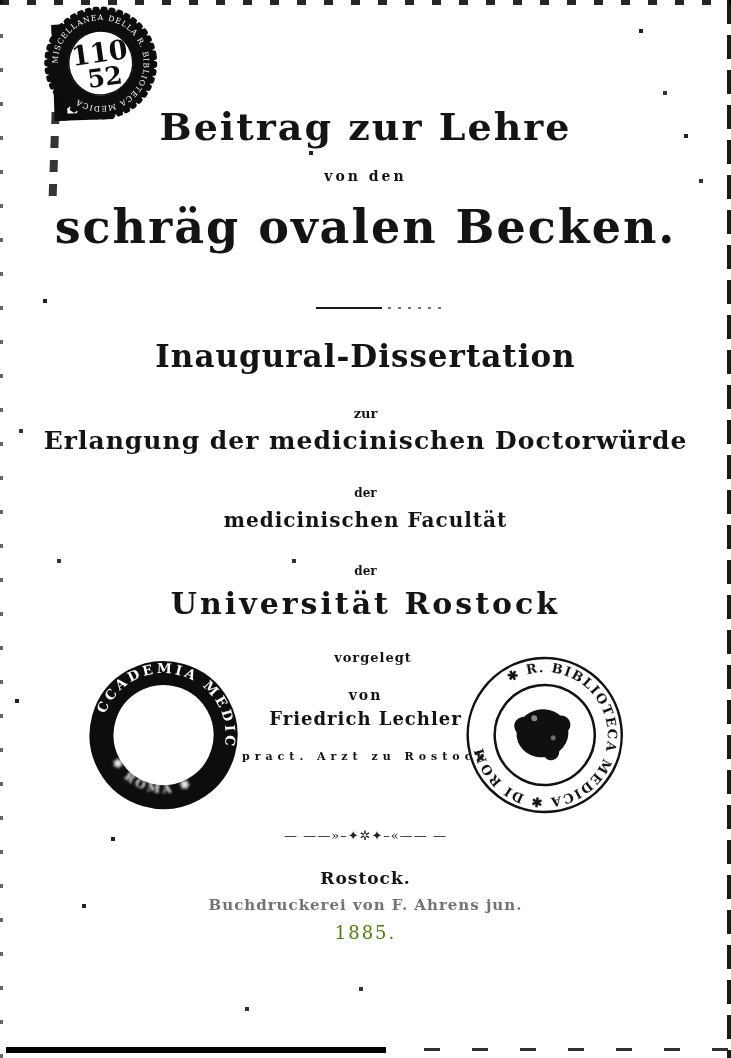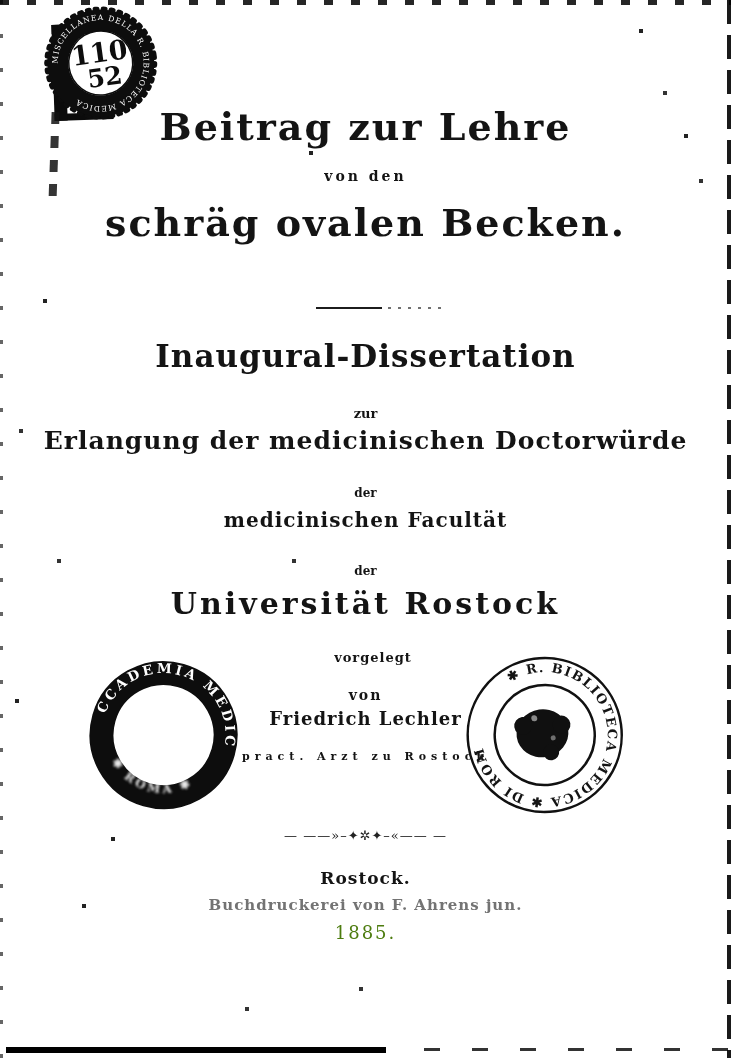--- a/index.html
+++ b/index.html
@@ -6,21 +6,21 @@
   #page{
     position:relative;width:731px;height:1058px;margin:0 auto;
     background:#ffffff;overflow:hidden;
     font-family:"DejaVu Serif","Liberation Serif",serif;color:#141414;
   }
   .line{position:absolute;left:0;right:0;text-align:center;white-space:nowrap;}
   .frak{font-weight:bold;}
   
   .t-main1{top:104px;font-size:38px;letter-spacing:2px;}
   .t-vonden{top:168px;font-size:14px;font-weight:bold;letter-spacing:3px;}
-  .t-main2{top:200px;font-size:38px;letter-spacing:2px;}
+  .t-main2{top:200px;font-size:46px;letter-spacing:2px;}
   .rule1{position:absolute;top:307px;left:316px;width:66px;height:2px;background:#1c1c1c;}
   .rule1-dots{position:absolute;top:307px;left:388px;width:60px;height:2px;
     background:repeating-linear-gradient(90deg,#333 0 3px,transparent 3px 10px);opacity:.7;}
   .t-inaug{top:338px;font-size:31px;letter-spacing:1px;}
   .t-zur{top:406px;font-size:13px;font-weight:bold;}
   .t-erlang{top:426px;font-size:25px;letter-spacing:1px;}
   .t-der1{top:486px;font-size:12px;font-weight:bold;}
   .t-facul{top:508px;font-size:20px;font-weight:bold;letter-spacing:1px;}
   .t-der2{top:564px;font-size:12px;font-weight:bold;}
   .t-univ{top:586px;font-size:30px;letter-spacing:3px;}

